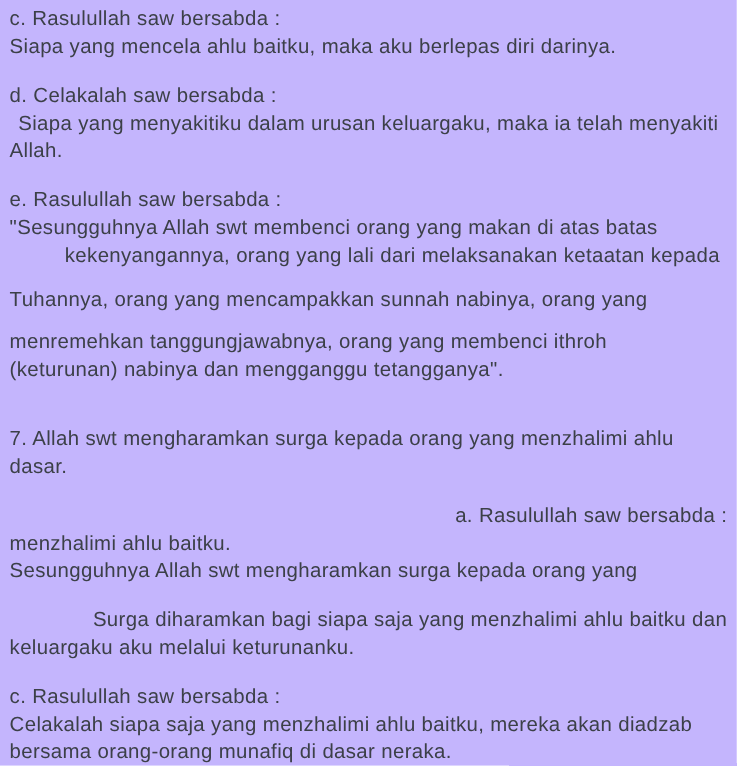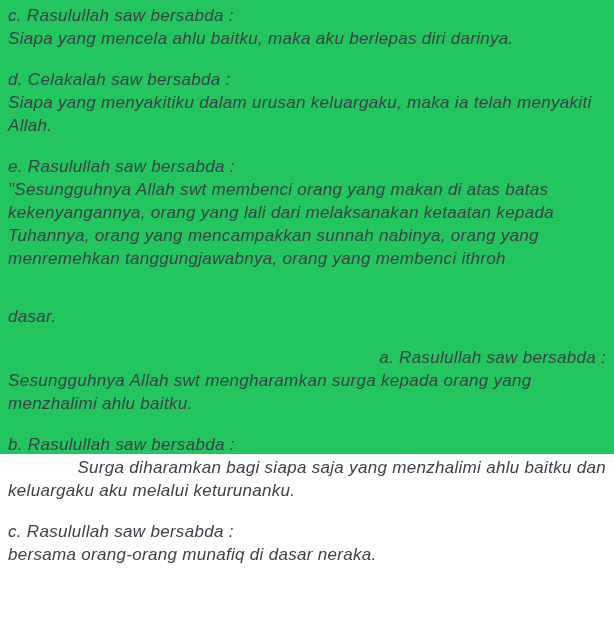--- a/index.html
+++ b/index.html
@@ -9,24 +9,23 @@
   body {
     width: 614px;
     height: 638px;
     background: #ffffff;
     overflow: hidden;
     font-family: "Liberation Sans", "DejaVu Sans", sans-serif;
   }
   .document-page {
     box-sizing: border-box;
     width: 614px;
-    height: 454px;
+    height: 638px;
     padding: 4px 8px 0 8px;
-    background: #22c55e;
-    font-style: italic;
+    background: #c4b5fd;
   }
   .paragraph {
     margin: 0 0 18px 0;
   }
   .paragraph.section-end {
     margin-bottom: 35px;
   }
   .text-line {
     font-size: 17px;
     line-height: 23px;
@@ -39,41 +38,43 @@
 <body style="background: rgb(255, 255, 255);">
 
 <div class="document-page">
   <div class="document-body">
       <div class="paragraph">
         <div class="text-line" style="color: rgb(60, 64, 72);">c. Rasulullah saw bersabda :</div>
         <div class="text-line" style="color: rgb(60, 64, 72);">Siapa yang mencela ahlu baitku, maka aku berlepas diri darinya.</div>
       </div>
       <div class="paragraph">
         <div class="text-line" style="color: rgb(60, 64, 72);">d. Celakalah saw bersabda :</div>
-        <div class="text-line" style="color: rgb(60, 64, 72);">Siapa yang menyakitiku dalam urusan keluargaku, maka ia telah menyakiti</div>
+        <div class="text-line" style="color: rgb(60, 64, 72); text-align: center;">Siapa yang menyakitiku dalam urusan keluargaku, maka ia telah menyakiti</div>
         <div class="text-line" style="color: rgb(60, 64, 72);">Allah.</div>
       </div>
       <div class="paragraph section-end">
         <div class="text-line" style="color: rgb(60, 64, 72);">e. Rasulullah saw bersabda :</div>
         <div class="text-line" style="color: rgb(60, 64, 72);">"Sesungguhnya Allah swt membenci orang yang makan di atas batas</div>
-        <div class="text-line" style="color: rgb(60, 64, 72);">kekenyangannya, orang yang lali dari melaksanakan ketaatan kepada</div>
-        <div class="text-line" style="color: rgb(60, 64, 72);">Tuhannya, orang yang mencampakkan sunnah nabinya, orang yang</div>
-        <div class="text-line" style="color: rgb(60, 64, 72);">menremehkan tanggungjawabnya, orang yang membenci ithroh</div>
+        <div class="text-line" style="color: rgb(60, 64, 72); margin-left: 46px;">kekenyangannya, orang yang lali dari melaksanakan ketaatan kepada</div>
+        <div class="text-line" style="color: rgb(60, 64, 72); margin-top: 14px;">Tuhannya, orang yang mencampakkan sunnah nabinya, orang yang</div>
+        <div class="text-line" style="color: rgb(60, 64, 72); margin-top: 12px;">menremehkan tanggungjawabnya, orang yang membenci ithroh</div>
+        <div class="text-line" style="color: rgb(60, 64, 72);">(keturunan) nabinya dan mengganggu tetangganya".</div>
       </div>
       <div class="paragraph">
+        <div class="text-line" style="color: rgb(60, 64, 72);">7. Allah swt mengharamkan surga kepada orang yang menzhalimi ahlu</div>
         <div class="text-line" style="color: rgb(60, 64, 72);">dasar.</div>
       </div>
       <div class="paragraph">
         <div class="text-line" style="color: rgb(60, 64, 72); text-align: right;">a. Rasulullah saw bersabda :</div>
+        <div class="text-line" style="color: rgb(60, 64, 72);">menzhalimi ahlu baitku.</div>
         <div class="text-line" style="color: rgb(60, 64, 72);">Sesungguhnya Allah swt mengharamkan surga kepada orang yang</div>
-        <div class="text-line" style="color: rgb(60, 64, 72);">menzhalimi ahlu baitku.</div>
       </div>
       <div class="paragraph">
-        <div class="text-line" style="color: rgb(60, 64, 72);">b. Rasulullah saw bersabda :</div>
         <div class="text-line" style="color: rgb(60, 64, 72); text-align: right;">Surga diharamkan bagi siapa saja yang menzhalimi ahlu baitku dan</div>
         <div class="text-line" style="color: rgb(60, 64, 72);">keluargaku aku melalui keturunanku.</div>
       </div>
       <div class="paragraph">
         <div class="text-line" style="color: rgb(60, 64, 72);">c. Rasulullah saw bersabda :</div>
+        <div class="text-line" style="color: rgb(60, 64, 72);">Celakalah siapa saja yang menzhalimi ahlu baitku, mereka akan diadzab</div>
         <div class="text-line" style="color: rgb(60, 64, 72);">bersama orang-orang munafiq di dasar neraka.</div>
       </div>
     </div>
 </div>
 
 </body></html>

